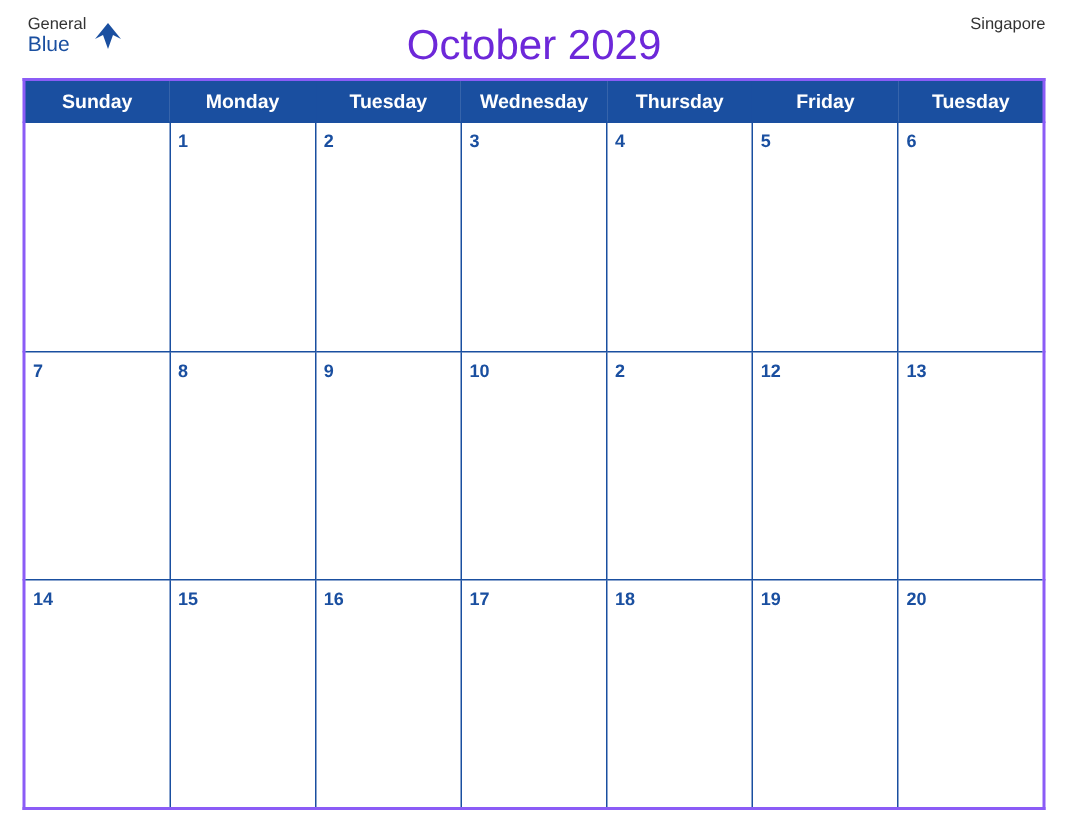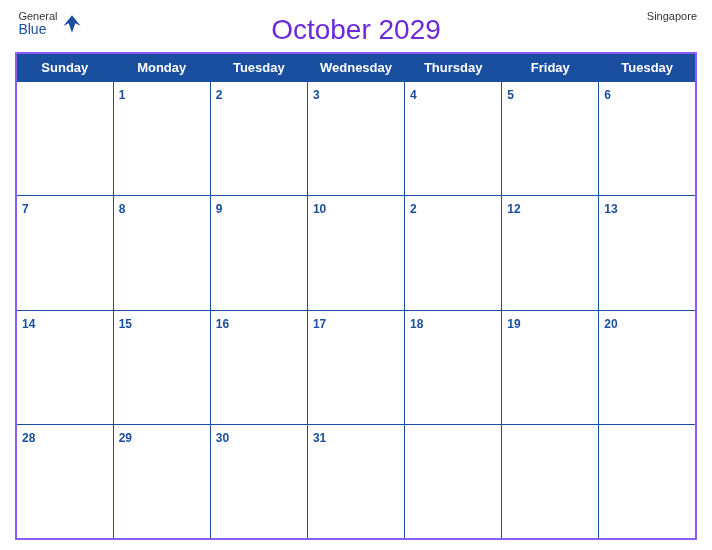--- a/index.html
+++ b/index.html
@@ -169,23 +169,14 @@
       </tr>
       <tr class="week-row">
         <td><span class="date-num">14</span></td>
         <td><span class="date-num">15</span></td>
         <td><span class="date-num">16</span></td>
         <td><span class="date-num">17</span></td>
         <td><span class="date-num">18</span></td>
         <td><span class="date-num">19</span></td>
         <td><span class="date-num">20</span></td>
       </tr>
-      <tr class="week-row">
-        <td><span class="date-num">28</span></td>
-        <td><span class="date-num">29</span></td>
-        <td><span class="date-num">30</span></td>
-        <td><span class="date-num">31</span></td>
-        <td class="empty-cell"></td>
-        <td class="empty-cell"></td>
-        <td class="empty-cell"></td>
-      </tr>
     </tbody>
 </table>
 
 </body></html>

